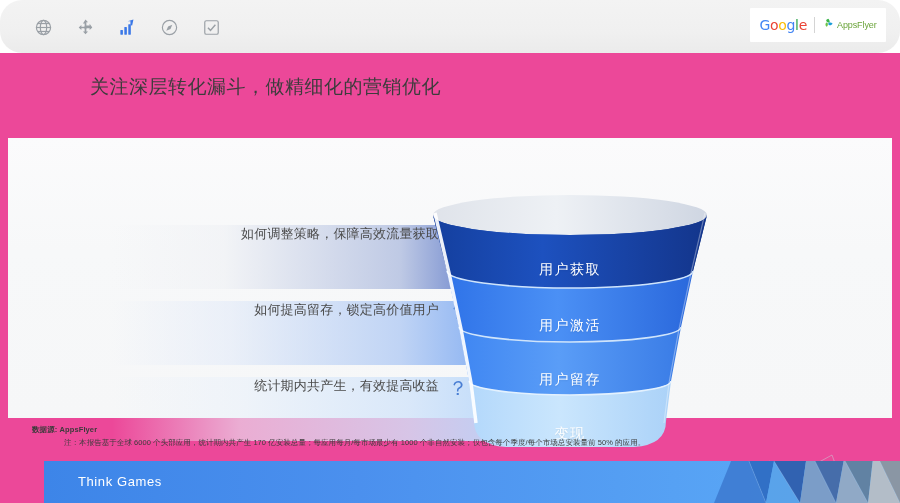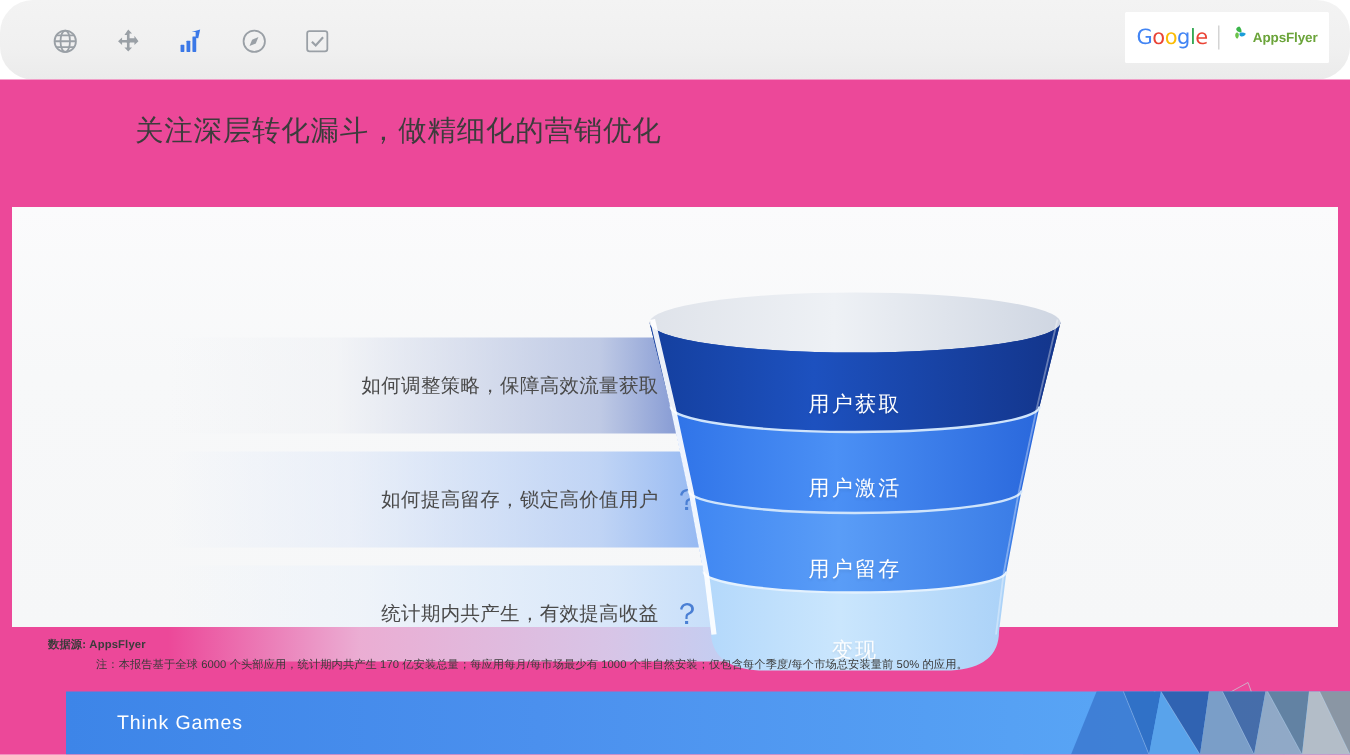--- a/index.html
+++ b/index.html
@@ -32,21 +32,21 @@
   .brand-plate{
     position:absolute;right:14px;top:8px;
     width:136px;height:34px;background:#ffffff;
     display:flex;align-items:center;justify-content:center;gap:7px;
     border-radius:1px;
   }
   .google-word{font-size:14px;letter-spacing:-0.3px;font-weight:400;font-family:"DejaVu Sans",sans-serif;}
   .g-b{color:#4285F4;} .g-r{color:#EA4335;} .g-y{color:#FBBC05;} .g-g{color:#34A853;}
   .brand-div{width:1px;height:16px;background:#d4d4d4;}
   .af-wrap{display:flex;align-items:center;gap:2px;}
-  .af-word{font-size:9px;color:#6ba43a;font-weight:700;letter-spacing:-0.1px;}
+  .af-word{font-size:9px;color:#6ba43a;font-weight:400;letter-spacing:-0.1px;}
 
   
   .slide{
     position:absolute;left:0;top:53px;width:900px;height:450px;
     background:#ec4899;overflow:hidden;
   }
 
   .slide-title{
     position:absolute;left:90px;top:21px;
     font-size:19px;color:#3c3c3c;letter-spacing:0.5px;
@@ -55,21 +55,21 @@
 
   
   .canvas-region{
     position:absolute;left:8px;top:85px;width:884px;height:280px;
     background:linear-gradient(to bottom,#fbfbfc 0%,#f7f8f9 40%,#f6f7f8 100%);
   }
 
   
   .band{
     position:absolute;height:64px;left:112px;width:400px;
-    display:flex;align-items:center;justify-content:flex-end;
+    display:flex;align-items:flex-start;justify-content:flex-end;
     box-sizing:border-box;padding-right:44px;
   }
   .band .q-text{
     font-size:13px;color:#4a4a4a;white-space:nowrap;letter-spacing:0.2px;
   }
   .band .q-mark{
     font-size:20px;color:#4a7fd4;font-weight:400;margin-left:9px;
     line-height:1;position:relative;top:1px;
   }
   .band1{top:172px;background:linear-gradient(to right,rgba(241,242,244,0) 0%,rgba(238,240,244,0.55) 28%,rgba(172,186,222,0.75) 72%,rgba(60,94,190,0.95) 100%);}

